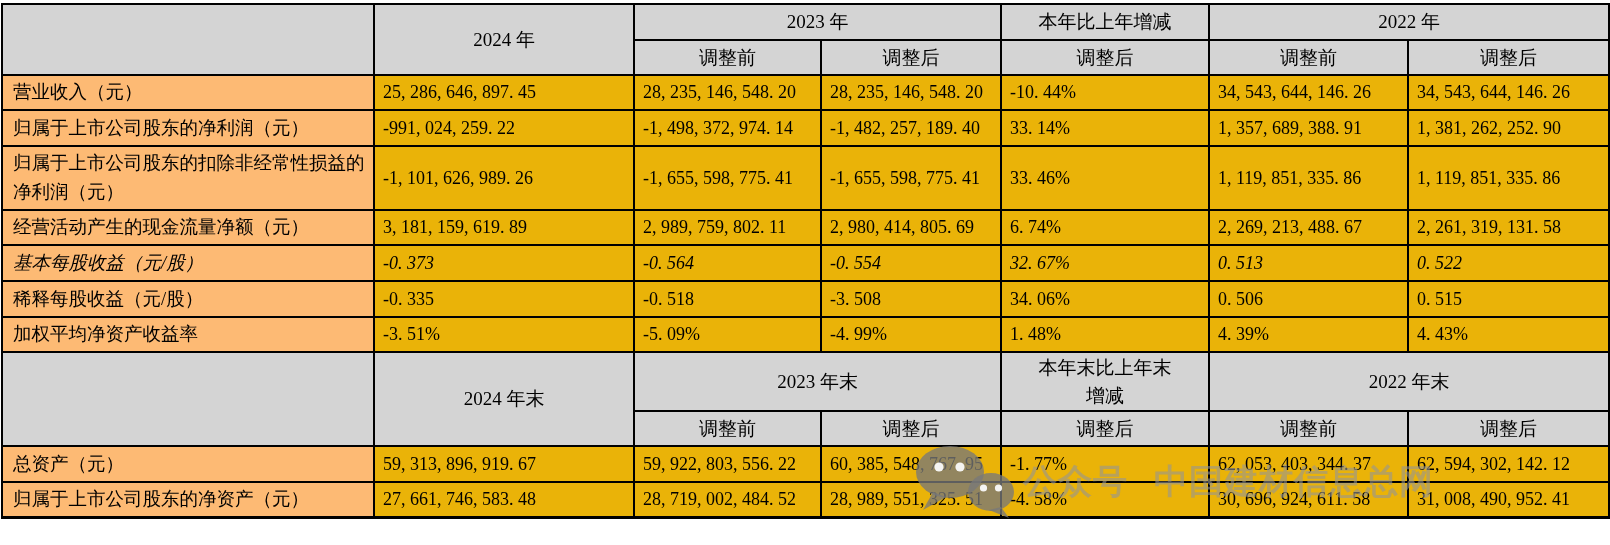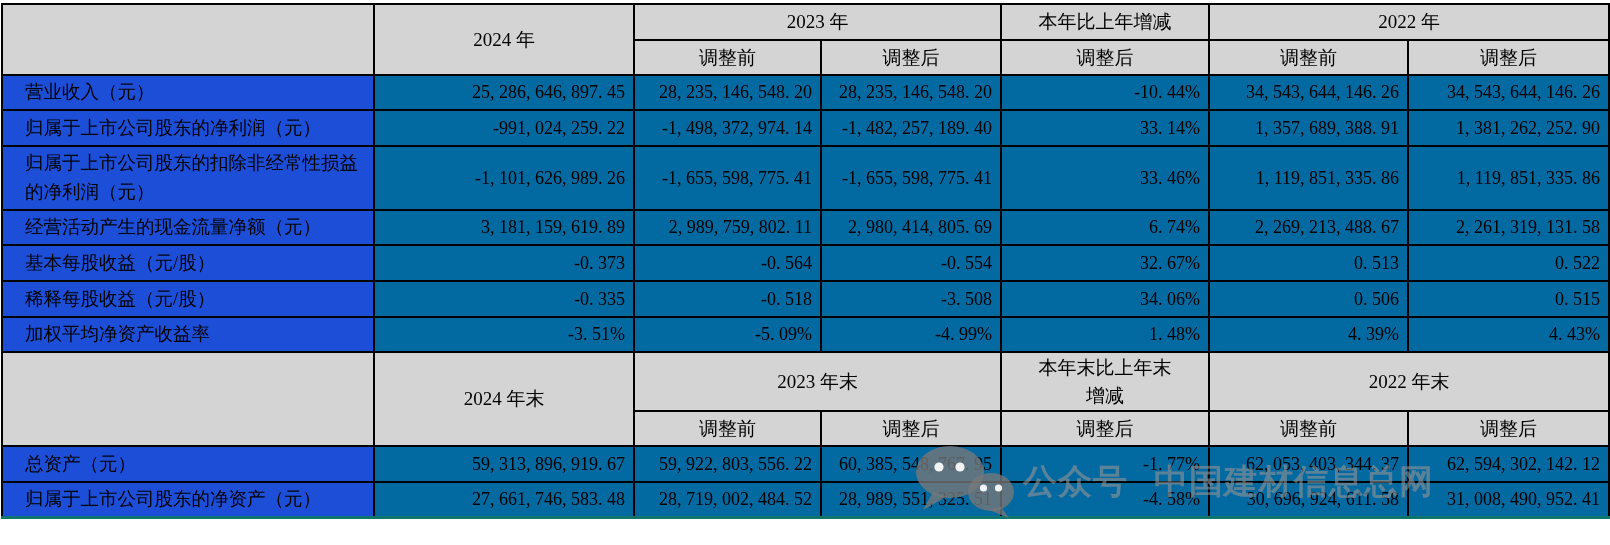--- a/index.html
+++ b/index.html
@@ -1,25 +1,25 @@
 <!DOCTYPE html>
 <html><head>
 <meta charset="utf-8">
 <style>
   html,body{margin:0;padding:0;background:#ffffff;width:1610px;height:545px;overflow:hidden;
     font-family:"Liberation Serif","DejaVu Serif",serif;color:#000;}
   .stage{position:relative;width:1610px;height:545px;background:#fff;}
   table.fin{border-collapse:collapse;table-layout:fixed;width:1607px;margin:3px 0 0 1px;}
   table.fin td{border:2px solid #000;vertical-align:middle;overflow:hidden;}
   td.hd{background:#d4d4d4;text-align:center;font-size:19px;padding:1px 2px;}
-  td.lab{background:#1d4ed8;text-align:left;font-size:18.5px;padding:2px 4px 2px 22px;
+  td.lab{background:#fdba74;text-align:left;font-size:18.5px;padding:2px 4px 2px 10px;
     word-break:break-all;line-height:1.55;}
-  td.num{background:#0369a1;text-align:right;font-size:18px;padding:1px 8px 1px 8px;white-space:nowrap;}
+  td.num{background:#eab308;font-size:18px;padding:1px 8px 1px 8px;white-space:nowrap;}
   .chg-inner{max-width:148px;margin:0 auto;word-break:break-all;line-height:1.45;}
-  tr.last-row td{border-bottom:3px solid #0f766e;}
+  tr.last-row td{border-bottom:3px solid #000000;}
   .watermark{position:absolute;left:913px;top:441px;display:flex;align-items:center;z-index:5;pointer-events:none;}
   .wm-icon{width:102px;height:74px;flex:0 0 auto;}
   .wm-text{font-family:"Liberation Sans","DejaVu Sans",sans-serif;font-weight:700;font-size:34px;
     line-height:1;color:rgba(148,148,148,0.60);letter-spacing:1px;white-space:nowrap;}
   .wm-prefix{margin-left:8px;}
   .wm-name{margin-left:26px;}
 </style>
 </head>
 <body>
 
@@ -81,21 +81,21 @@
         </tr>
         <tr style="height: 35px;">
           <td class="lab">经营活动产生的现金流量净额（元）</td>
           <td class="num">3, 181, 159, 619. 89</td>
           <td class="num">2, 989, 759, 802. 11</td>
           <td class="num">2, 980, 414, 805. 69</td>
           <td class="num">6. 74%</td>
           <td class="num">2, 269, 213, 488. 67</td>
           <td class="num">2, 261, 319, 131. 58</td>
         </tr>
-        <tr style="height: 36px;">
+        <tr style="height: 36px; font-style: italic;">
           <td class="lab">基本每股收益（元/股）</td>
           <td class="num">-0. 373</td>
           <td class="num">-0. 564</td>
           <td class="num">-0. 554</td>
           <td class="num">32. 67%</td>
           <td class="num">0. 513</td>
           <td class="num">0. 522</td>
         </tr>
         <tr style="height: 36px;">
           <td class="lab">稀释每股收益（元/股）</td>

